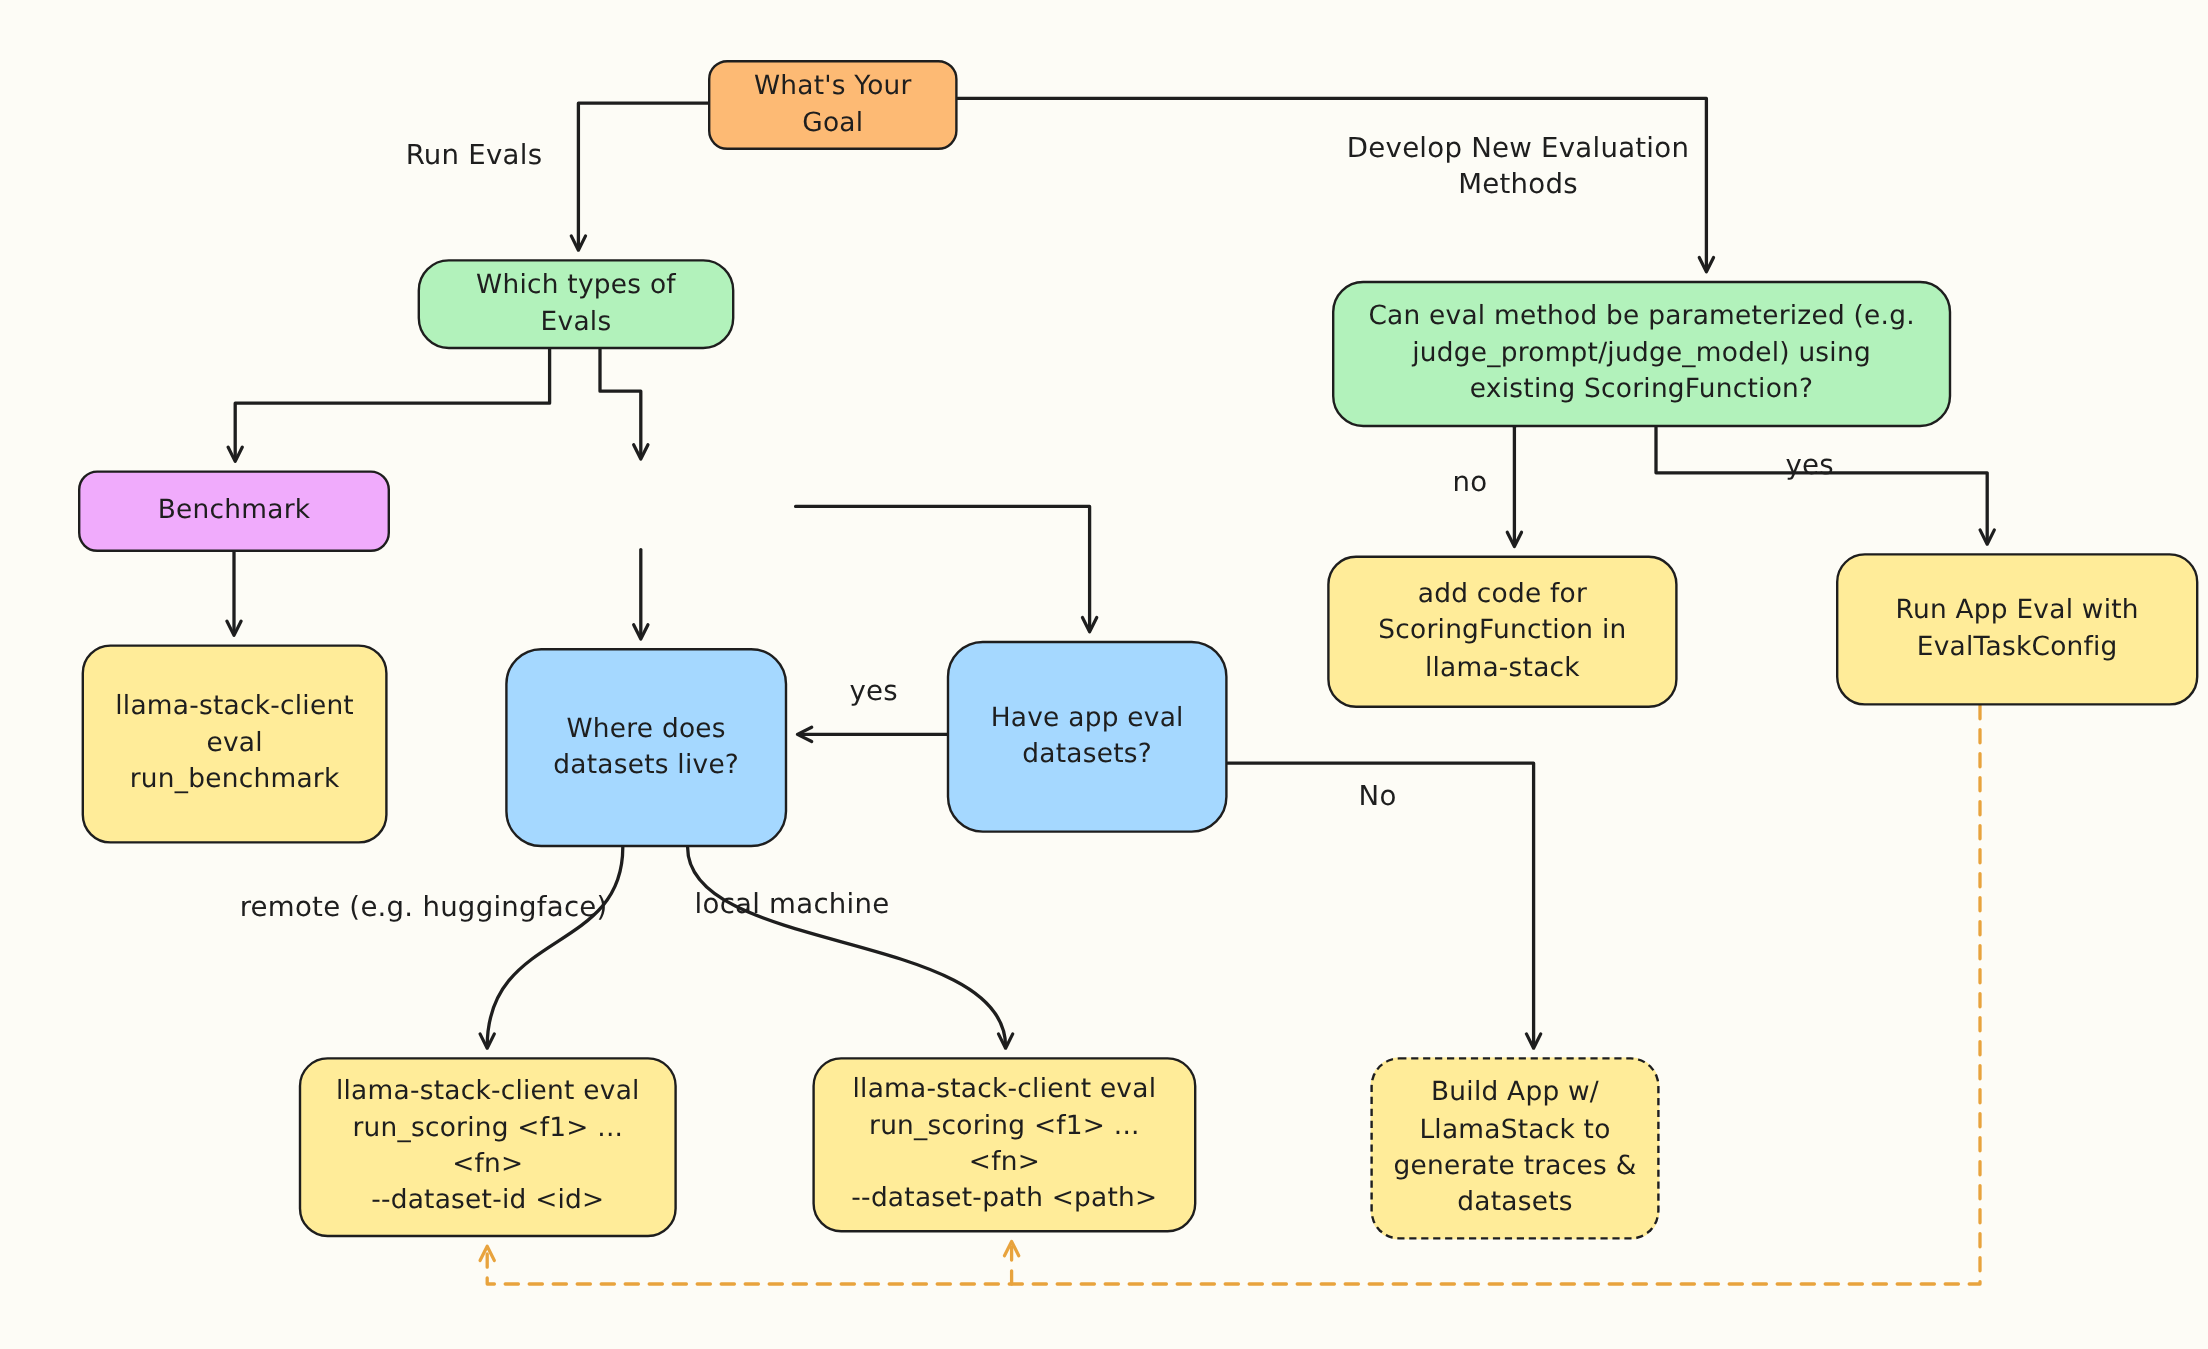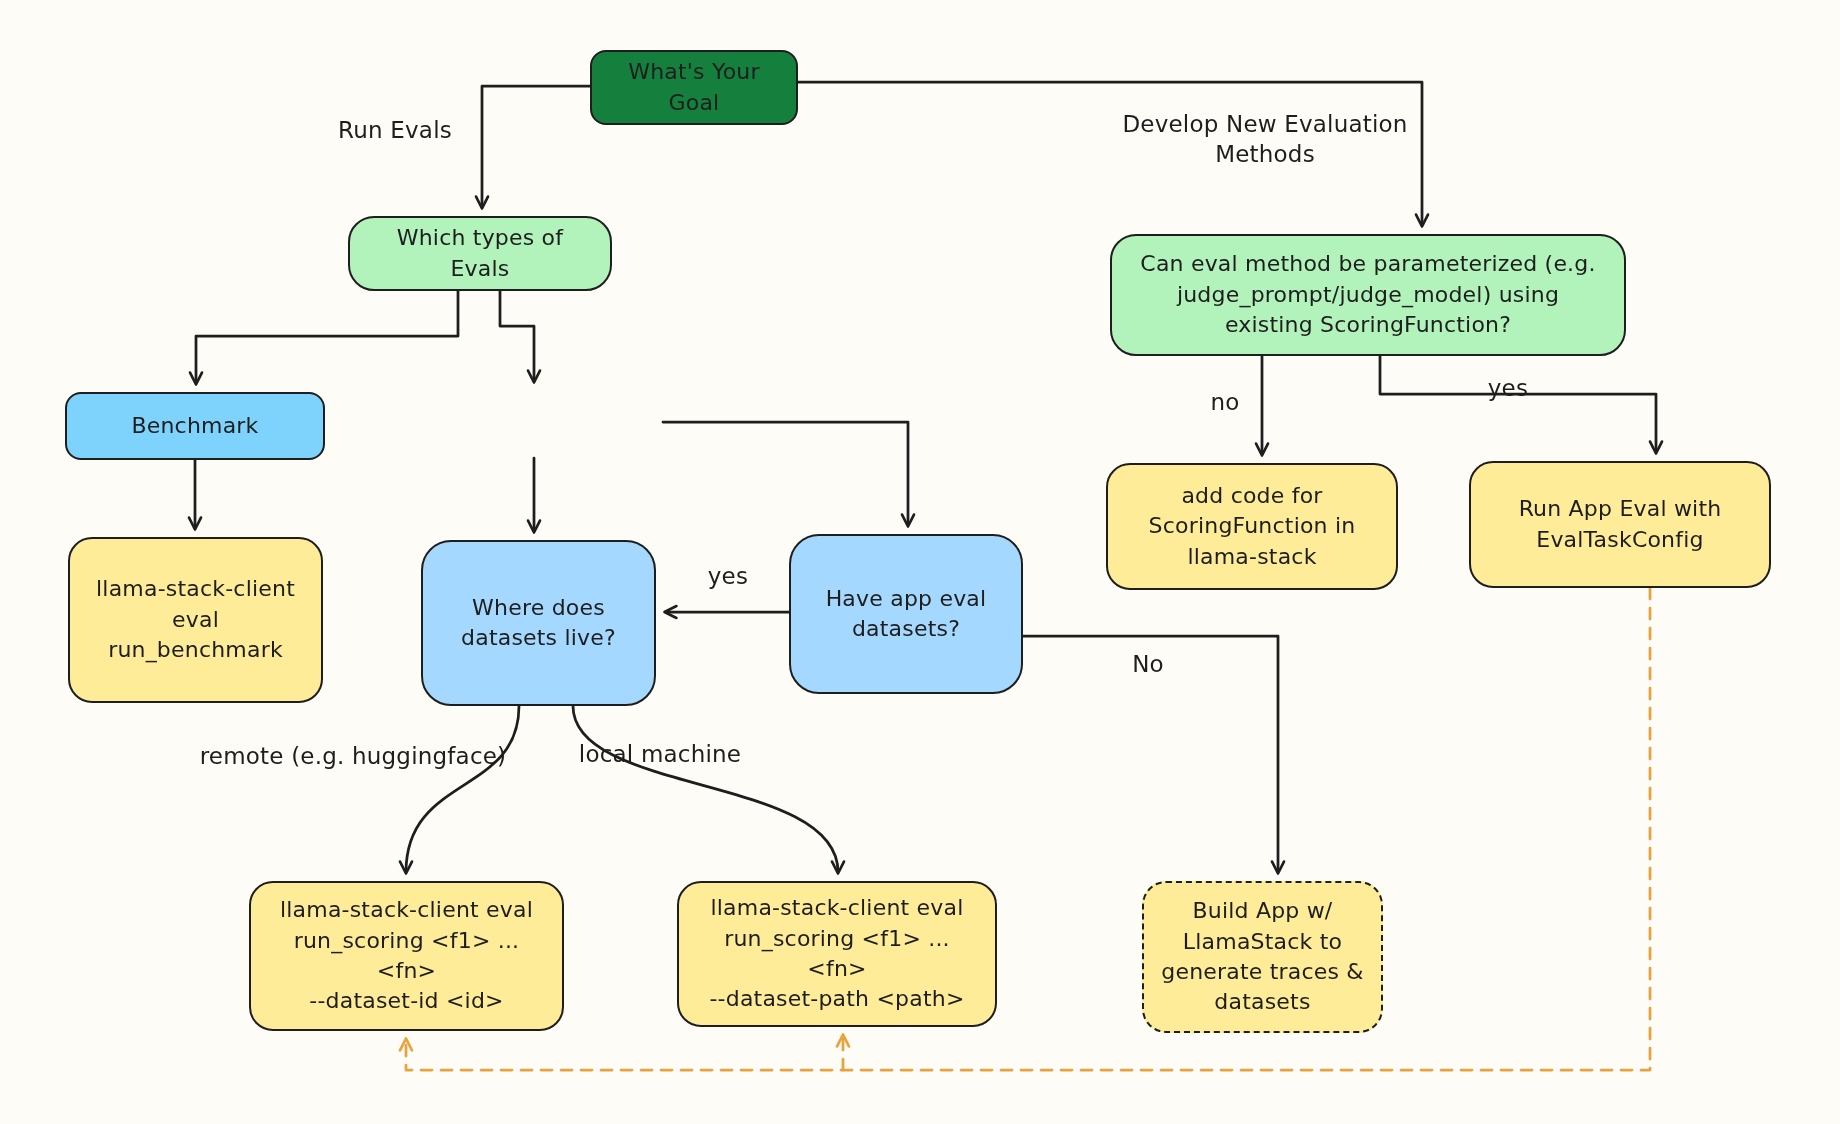--- a/index.html
+++ b/index.html
@@ -23,25 +23,25 @@
     border: 2.5px solid #1e1e1e;
     font-size: 22px;
     line-height: 1.38;
     padding: 8px 14px;
     white-space: pre-line;
     letter-spacing: 0.2px;
   }
   .r-sm  { border-radius: 16px; }
   .r-md  { border-radius: 24px; }
   .r-lg  { border-radius: 30px; }
-  .fill-pink   { background: #15803d; }
+  .fill-pink   { background: #fdba74; }
   .fill-green  { background: #b2f2bb; border-radius: 26px; }
   .fill-yellow { background: #ffec99; }
   .fill-blue   { background: #a5d8ff; }
-  .fill-white  { background: #7dd3fc; }
+  .fill-white  { background: #f0abfc; }
   .dashed { border-style: dashed; }
 
   .edge-label {
     position: absolute;
     font-size: 23px;
     line-height: 1.3;
     white-space: pre-line;
     text-align: center;
     letter-spacing: 0.2px;
   }
@@ -102,21 +102,21 @@
   <div class="node fill-blue r-lg" style="left:421px; top:540px; width:235px; height:166px;">Where does
 datasets live?</div>
 
   <div class="node fill-blue r-lg" style="left:789px; top:534px; width:234px; height:160px;">Have app eval
 datasets?</div>
 
   <div class="node fill-yellow r-md" style="left:1106px; top:463px; width:292px; height:127px;">add code for
 ScoringFunction in
 llama-stack</div>
 
-  <div class="node fill-yellow r-md" style="left:1469px; top:461px; width:302px; height:127px;text-align:center;">Run App Eval with
+  <div class="node fill-yellow r-md" style="left:1530px; top:461px; width:302px; height:127px;text-align:center;">Run App Eval with
 EvalTaskConfig</div>
 
   <div class="node fill-yellow r-md" style="left:249px; top:881px; width:315px; height:150px;">llama-stack-client eval
 run_scoring &lt;f1&gt; ... &lt;fn&gt;
 --dataset-id &lt;id&gt;</div>
 
   <div class="node fill-yellow r-md" style="left:677px; top:881px; width:320px; height:146px;">llama-stack-client eval
 run_scoring &lt;f1&gt; ... &lt;fn&gt;
 --dataset-path &lt;path&gt;</div>
 

